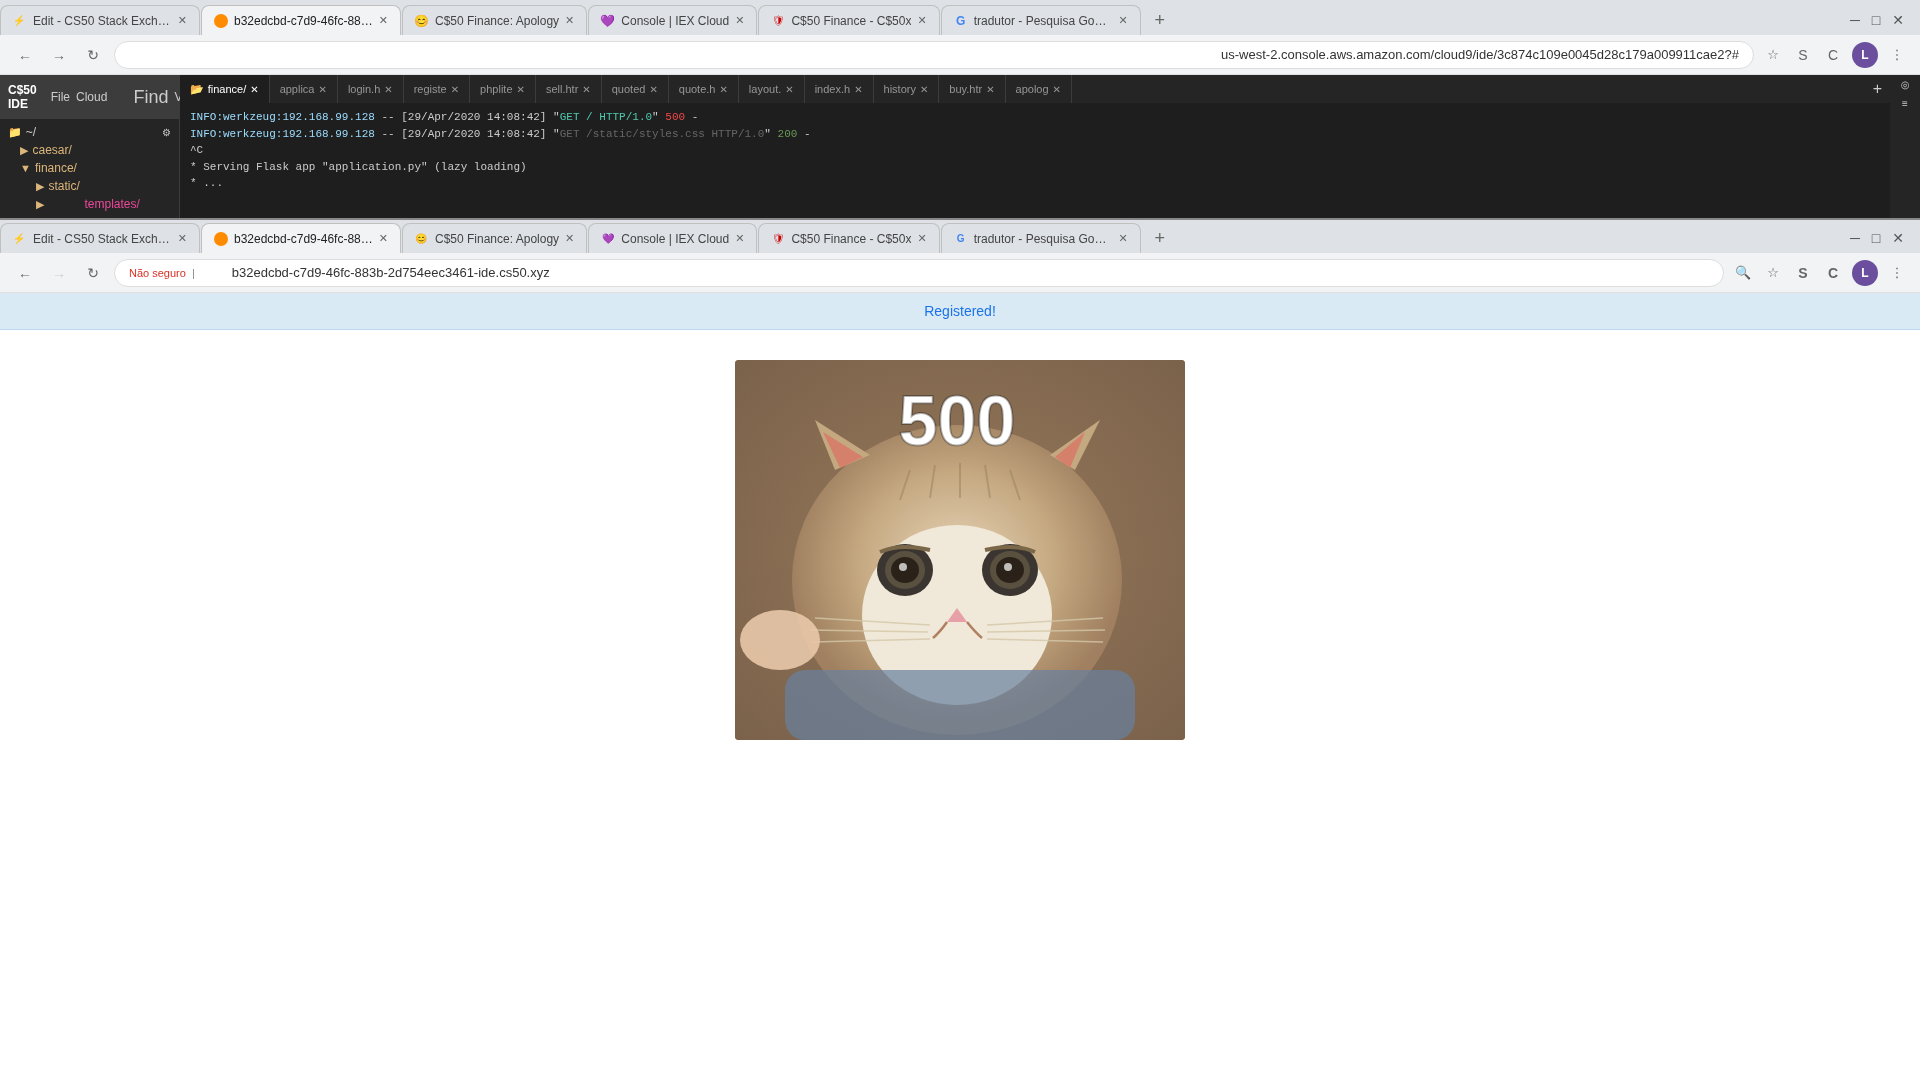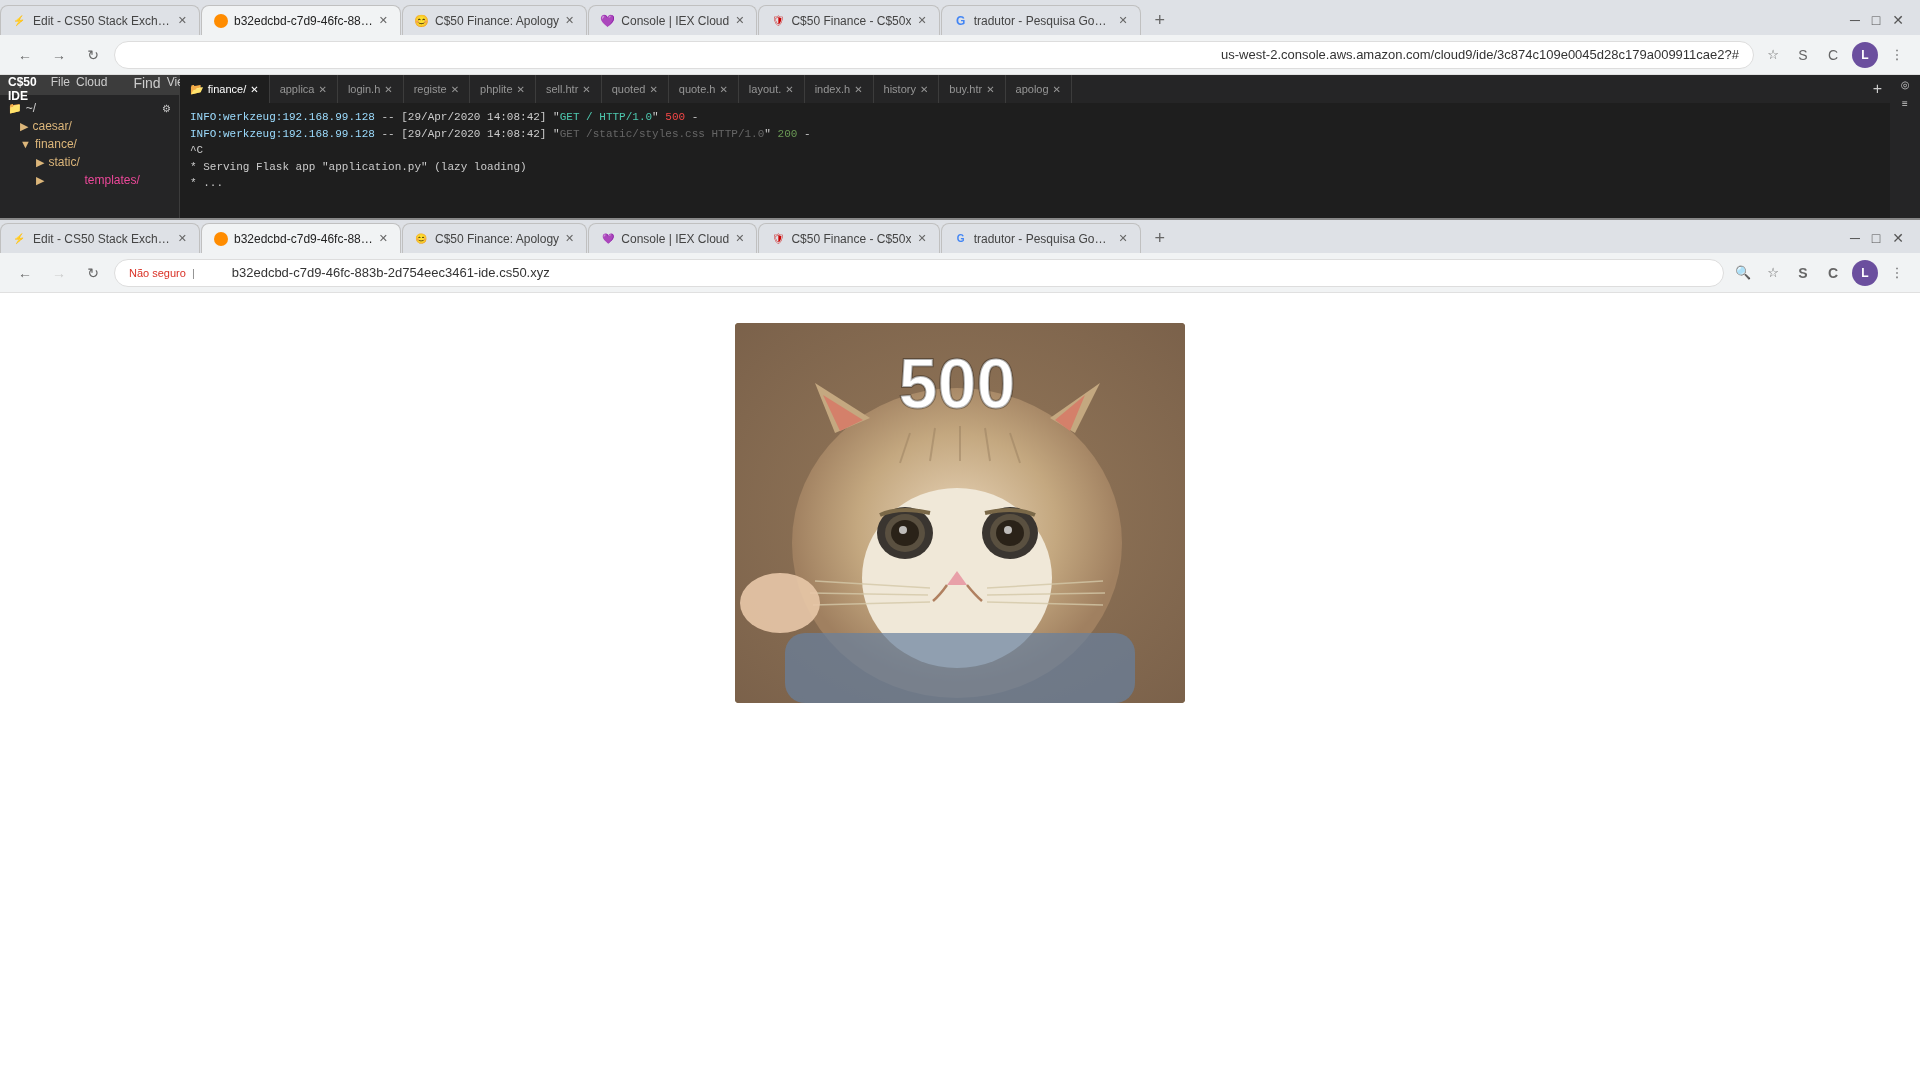--- a/index.html
+++ b/index.html
@@ -205,23 +205,23 @@
       height: 100%;
     }
     .ide-sidebar {
       width: 180px;
       background: #252526;
       border-right: 1px solid #3c3c3c;
       flex-shrink: 0;
     }
     .ide-toolbar {
       background: #3c3c3c;
-      height: 20px;
-      display: flex;
-      align-items: flex-start;
+      height: 44px;
+      display: flex;
+      align-items: center;
       padding: 0 8px;
       gap: 6px;
       font-size: 12px;
       color: #ccc;
     }
     .ide-file-tree {
       padding: 4px 0;
     }
     .ide-file-item {
       display: flex;
@@ -384,21 +384,21 @@
 
     <div style="display:flex; height:143px; background:#1e1e1e;">
 
       <div class="ide-sidebar">
 
         <div class="ide-toolbar">
 
           <span style="color:#fff;font-weight:bold;font-size:12px;">C$50 IDE</span>
           <span style="color:#ccc;font-size:12px;margin-left:8px;">File</span>
           <span style="color:#ccc;font-size:12px;">Cloud</span>
-          <span style="color:#ccc;font-size:14px;padding-left:20px;">Find</span>
+          <span style="color:#ccc;font-size:18px;padding-left:20px;">Find</span>
           <span style="color:#ccc;font-size:12px;">View</span>
           <span style="color:#ccc;font-size:12px;">Go</span>
           <span style="margin-left:auto;color:#ccc;font-size:11px;">Share</span>
         </div>
 
         <div class="ide-file-tree">
           <div class="ide-file-item">
             <span class="ide-file-icon">📁</span>
             <span>~/</span>
             <span style="margin-left:auto;font-size:10px;">⚙</span>
@@ -563,20 +563,21 @@
         <div class="addr-icon" style="font-size:14px;font-weight:bold;color:#666;">S</div>
         <div class="addr-icon" style="font-size:14px;font-weight:bold;color:#666;">C</div>
         <div class="profile-circle">L</div>
         <div class="addr-icon">⋮</div>
       </div>
     </div>
 
     <div style="background:#fff; min-height:600px;">
 
 
+      <div class="flash-message">Registered!</div>
 
       <div class="main-content">
         <div class="error-image-container">
 
           <svg class="cat-svg" viewBox="0 0 450 380" xmlns="http://www.w3.org/2000/svg">
 
             <rect width="450" height="380" fill="#8B7355"></rect>
 
             <rect width="450" height="380" fill="url(#bgGrad)"></rect>
             <defs>

